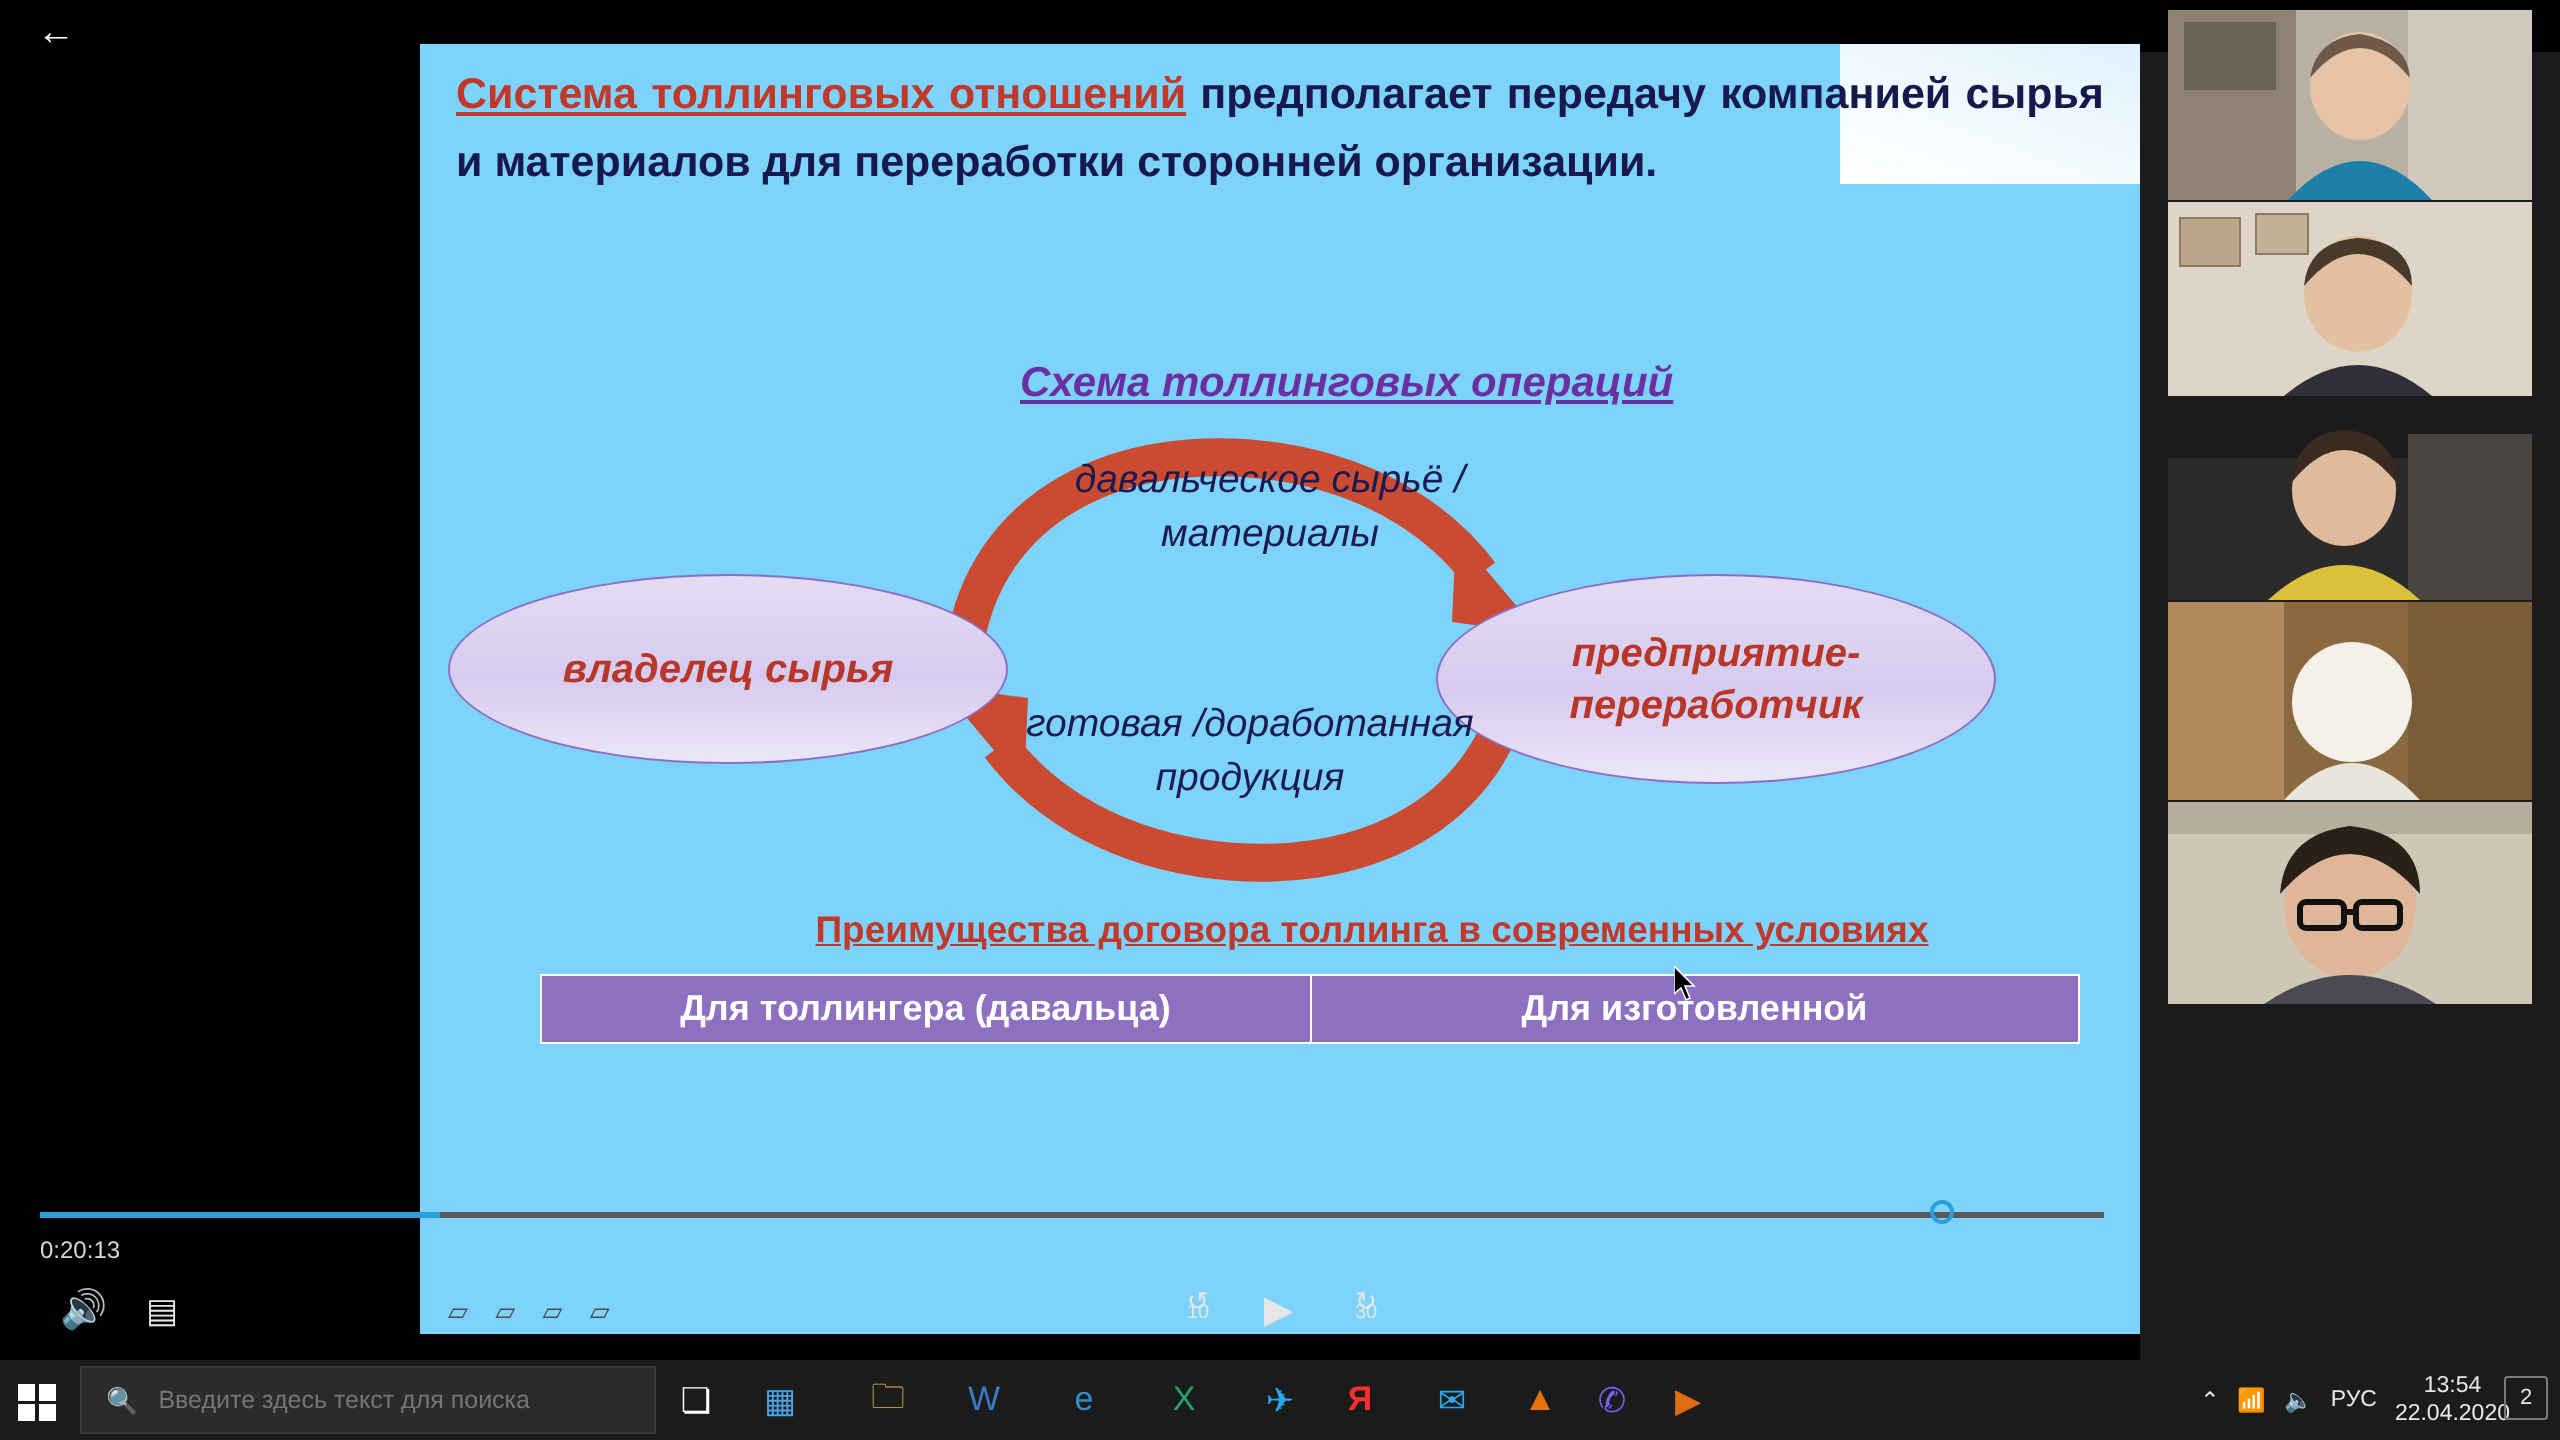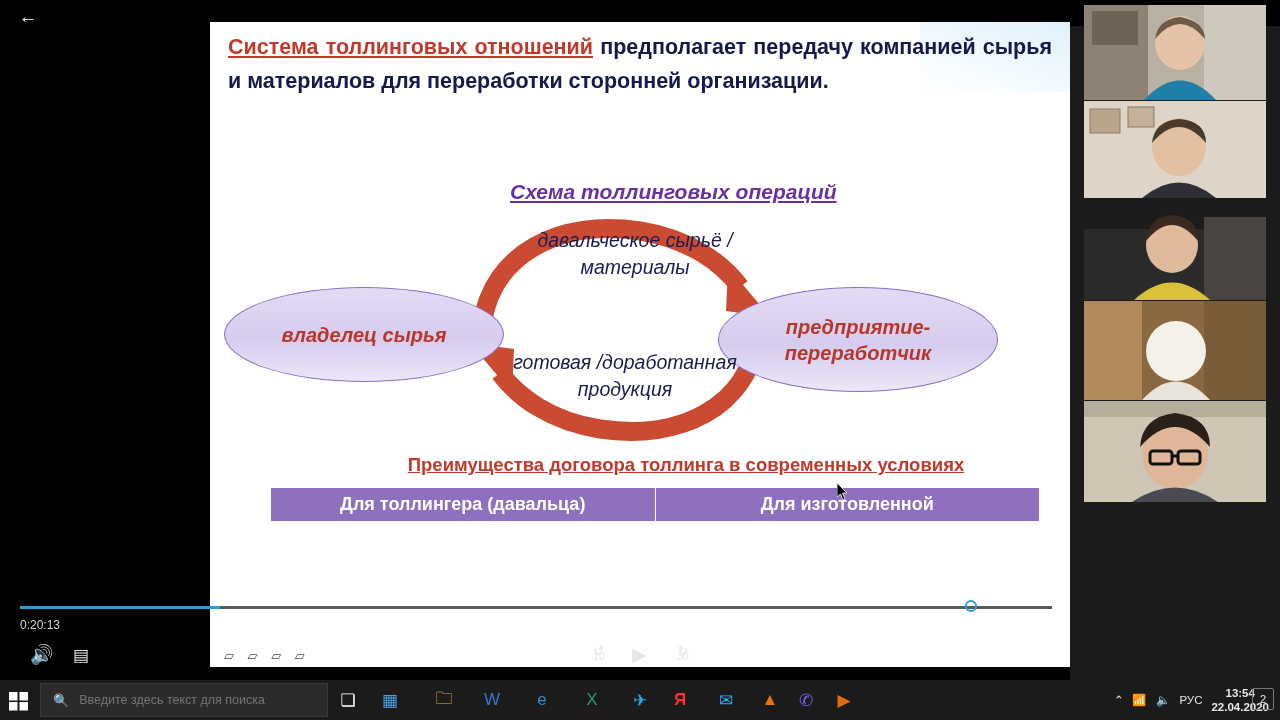--- a/index.html
+++ b/index.html
@@ -26,21 +26,21 @@
     line-height: 34px;
     text-align: center;
     cursor: pointer;
   }
 
   
   #slide {
     position: absolute;
     left: 210px; top: 22px;
     width: 860px; height: 645px;
-    background: #ffffff;
+    background: #7dd3fc;
     overflow: hidden;
   }
   #slide-corner {
     position: absolute;
     right: 0; top: 0;
     width: 150px; height: 70px;
     background: linear-gradient(200deg, #dff0fb 0%, #f4fbff 60%, #ffffff 100%);
   }
 
   .para {
@@ -327,21 +327,21 @@
   #tray {
     position: absolute;
     right: 0; top: 0;
     height: 40px;
     display: flex;
     align-items: center;
     color: #e8e8e8;
     font-size: 11.5px;
   }
   #tray > div { margin-left: 9px; }
-  #clock { text-align: center; line-height: 14px; margin-right: 11px; font-weight: bold; }
+  #clock { text-align: center; line-height: 14px; margin-right: 25px; }
   #notif-badge {
     position: absolute;
     right: 6px; top: 8px;
     width: 22px; height: 22px;
     border: 1px solid #7a7a7a;
     border-radius: 2px;
     color: #e8e8e8;
     font-size: 11px;
     text-align: center;
     line-height: 20px;

